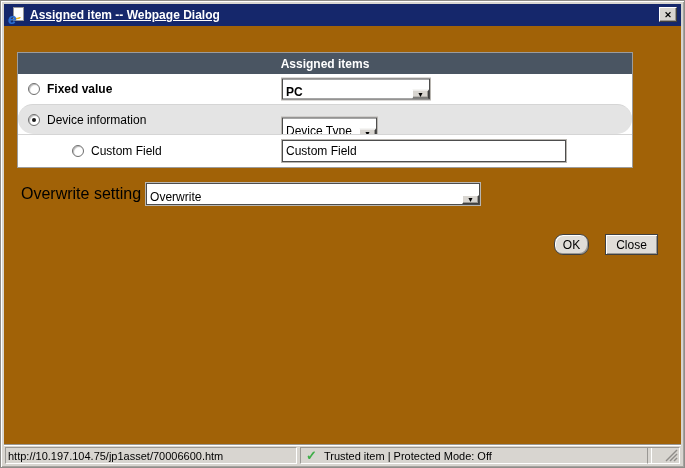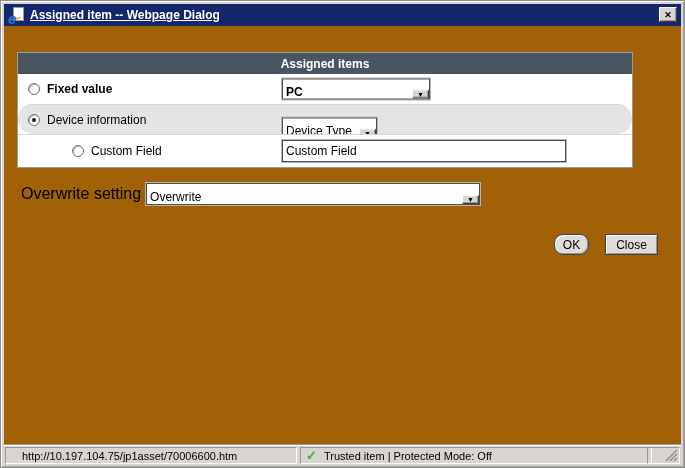--- a/index.html
+++ b/index.html
@@ -149,21 +149,21 @@
     background:#d8d5d0;
     border-top:1px solid #9b9994;
     box-shadow: inset 0 1px 0 #ffffff;
   }
   .status-panel {
     position:absolute; top:2px; height:17px;
     border:1px solid; border-color:#9a9894 #ffffff #ffffff #9a9894;
     font-size:11px; color:#000;
     display:flex; align-items:center; white-space:nowrap; overflow:hidden;
   }
-  .panel-url  { left:1px;  width:292px; padding-left:16px; }
+  .panel-url  { left:1px;  width:292px; padding-left:2px; }
   .panel-zone { left:296px; width:352px; padding-left:5px; }
   .panel-grip { right:1px; width:33px; }
   .check-icon { color:#3fae49; font-weight:bold; font-size:13px; margin-right:7px; }
   .grip-svg { position:absolute; right:1px; bottom:1px; }
 </style>
 </head>
 <body>
 
 <div class="window">
 

